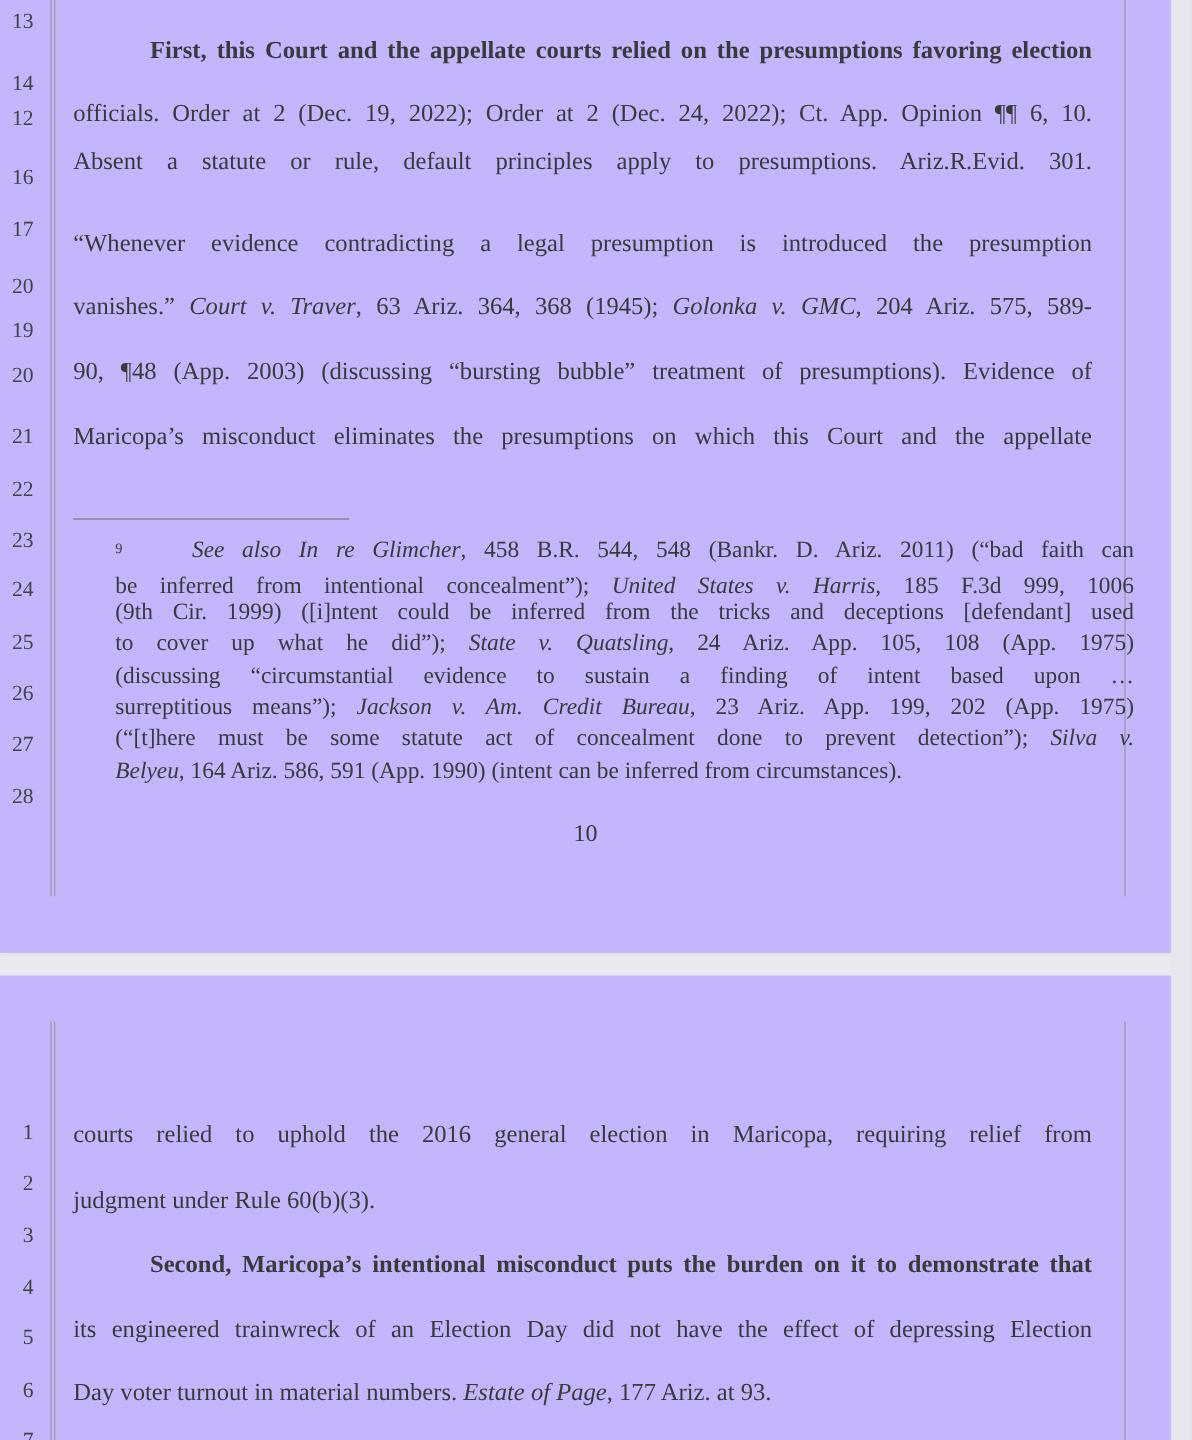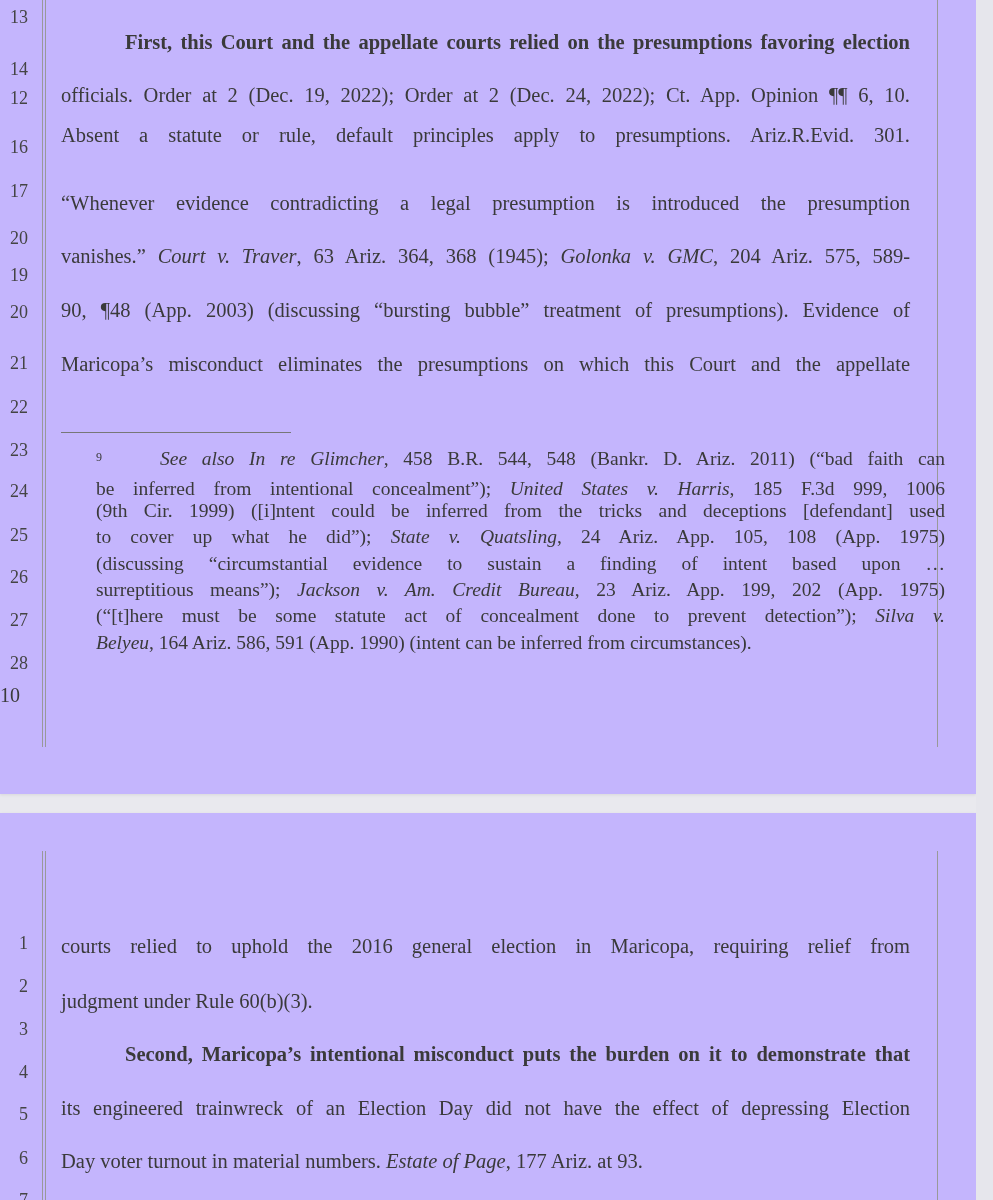--- a/index.html
+++ b/index.html
@@ -38,21 +38,21 @@
     .tl.indent { padding-left: 64px; width: 785px; font-weight: bold; }
     .fn {
       position: absolute; left: 61px; width: 849px;
       font-size: 19.5px; color: #3a3a3a; line-height: 22px;
       white-space: nowrap; text-align: justify; text-align-last: justify; margin-left: 35px;
     }
     .fn.nojust { text-align: left; text-align-last: left; }
     .fn-sep { position: absolute; left: 61px; top: 432px; width: 230px; height: 1px; background: #777; }
     .fn-mark { font-size: 12px; vertical-align: top; position: relative; top: -2px; }
     .fn-tab { display: inline-block; width: 58px; }
-    .pgnum { position: absolute; left: 0; width: 976px; top: 684px; font-size: 20px; color: #3a3a3a; }
+    .pgnum { position: absolute; left: 0; width: 976px; text-align: center; top: 684px; font-size: 20px; color: #3a3a3a; }
     i { font-style: italic; }
   </style>
 </head>
 <body>
 
 <div class="page" id="page1">
   <div class="rule-left" style="top:0;height:747px;"></div>
   <div class="rule-right" style="top:0;height:747px;"></div>
 
   <div>

